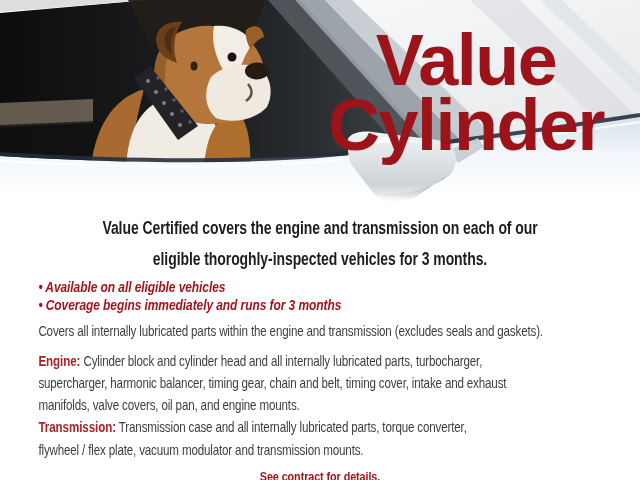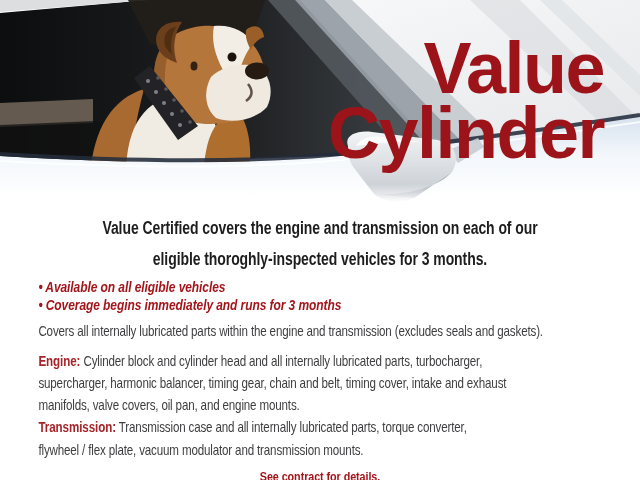--- a/index.html
+++ b/index.html
@@ -7,21 +7,21 @@
     width:640px;height:480px;overflow:hidden;position:relative;
     font-family:"Liberation Sans", sans-serif;
     -webkit-font-smoothing:antialiased;
   }
   .page{width:640px;height:480px;position:relative;background:#ffffff;}
 
   
   .hero{position:relative;width:640px;height:202px;overflow:hidden;background:#f2f3f4;}
   .hero svg{display:block;width:640px;height:202px;}
   .hero-title{
-    position:absolute;top:36px;right:36px;text-align:right;
+    position:absolute;top:28px;right:36px;text-align:center;
     font-weight:bold;font-size:72px;line-height:65px;letter-spacing:-1.5px;
     color:var(--title-red,#9C141A);
     font-family:"Liberation Sans", sans-serif;
   }
   .hero-title div{white-space:nowrap;}
 
   
   .content{
     position:absolute;left:0;top:202px;width:800px;
     transform:scaleX(0.8);transform-origin:0 0;

